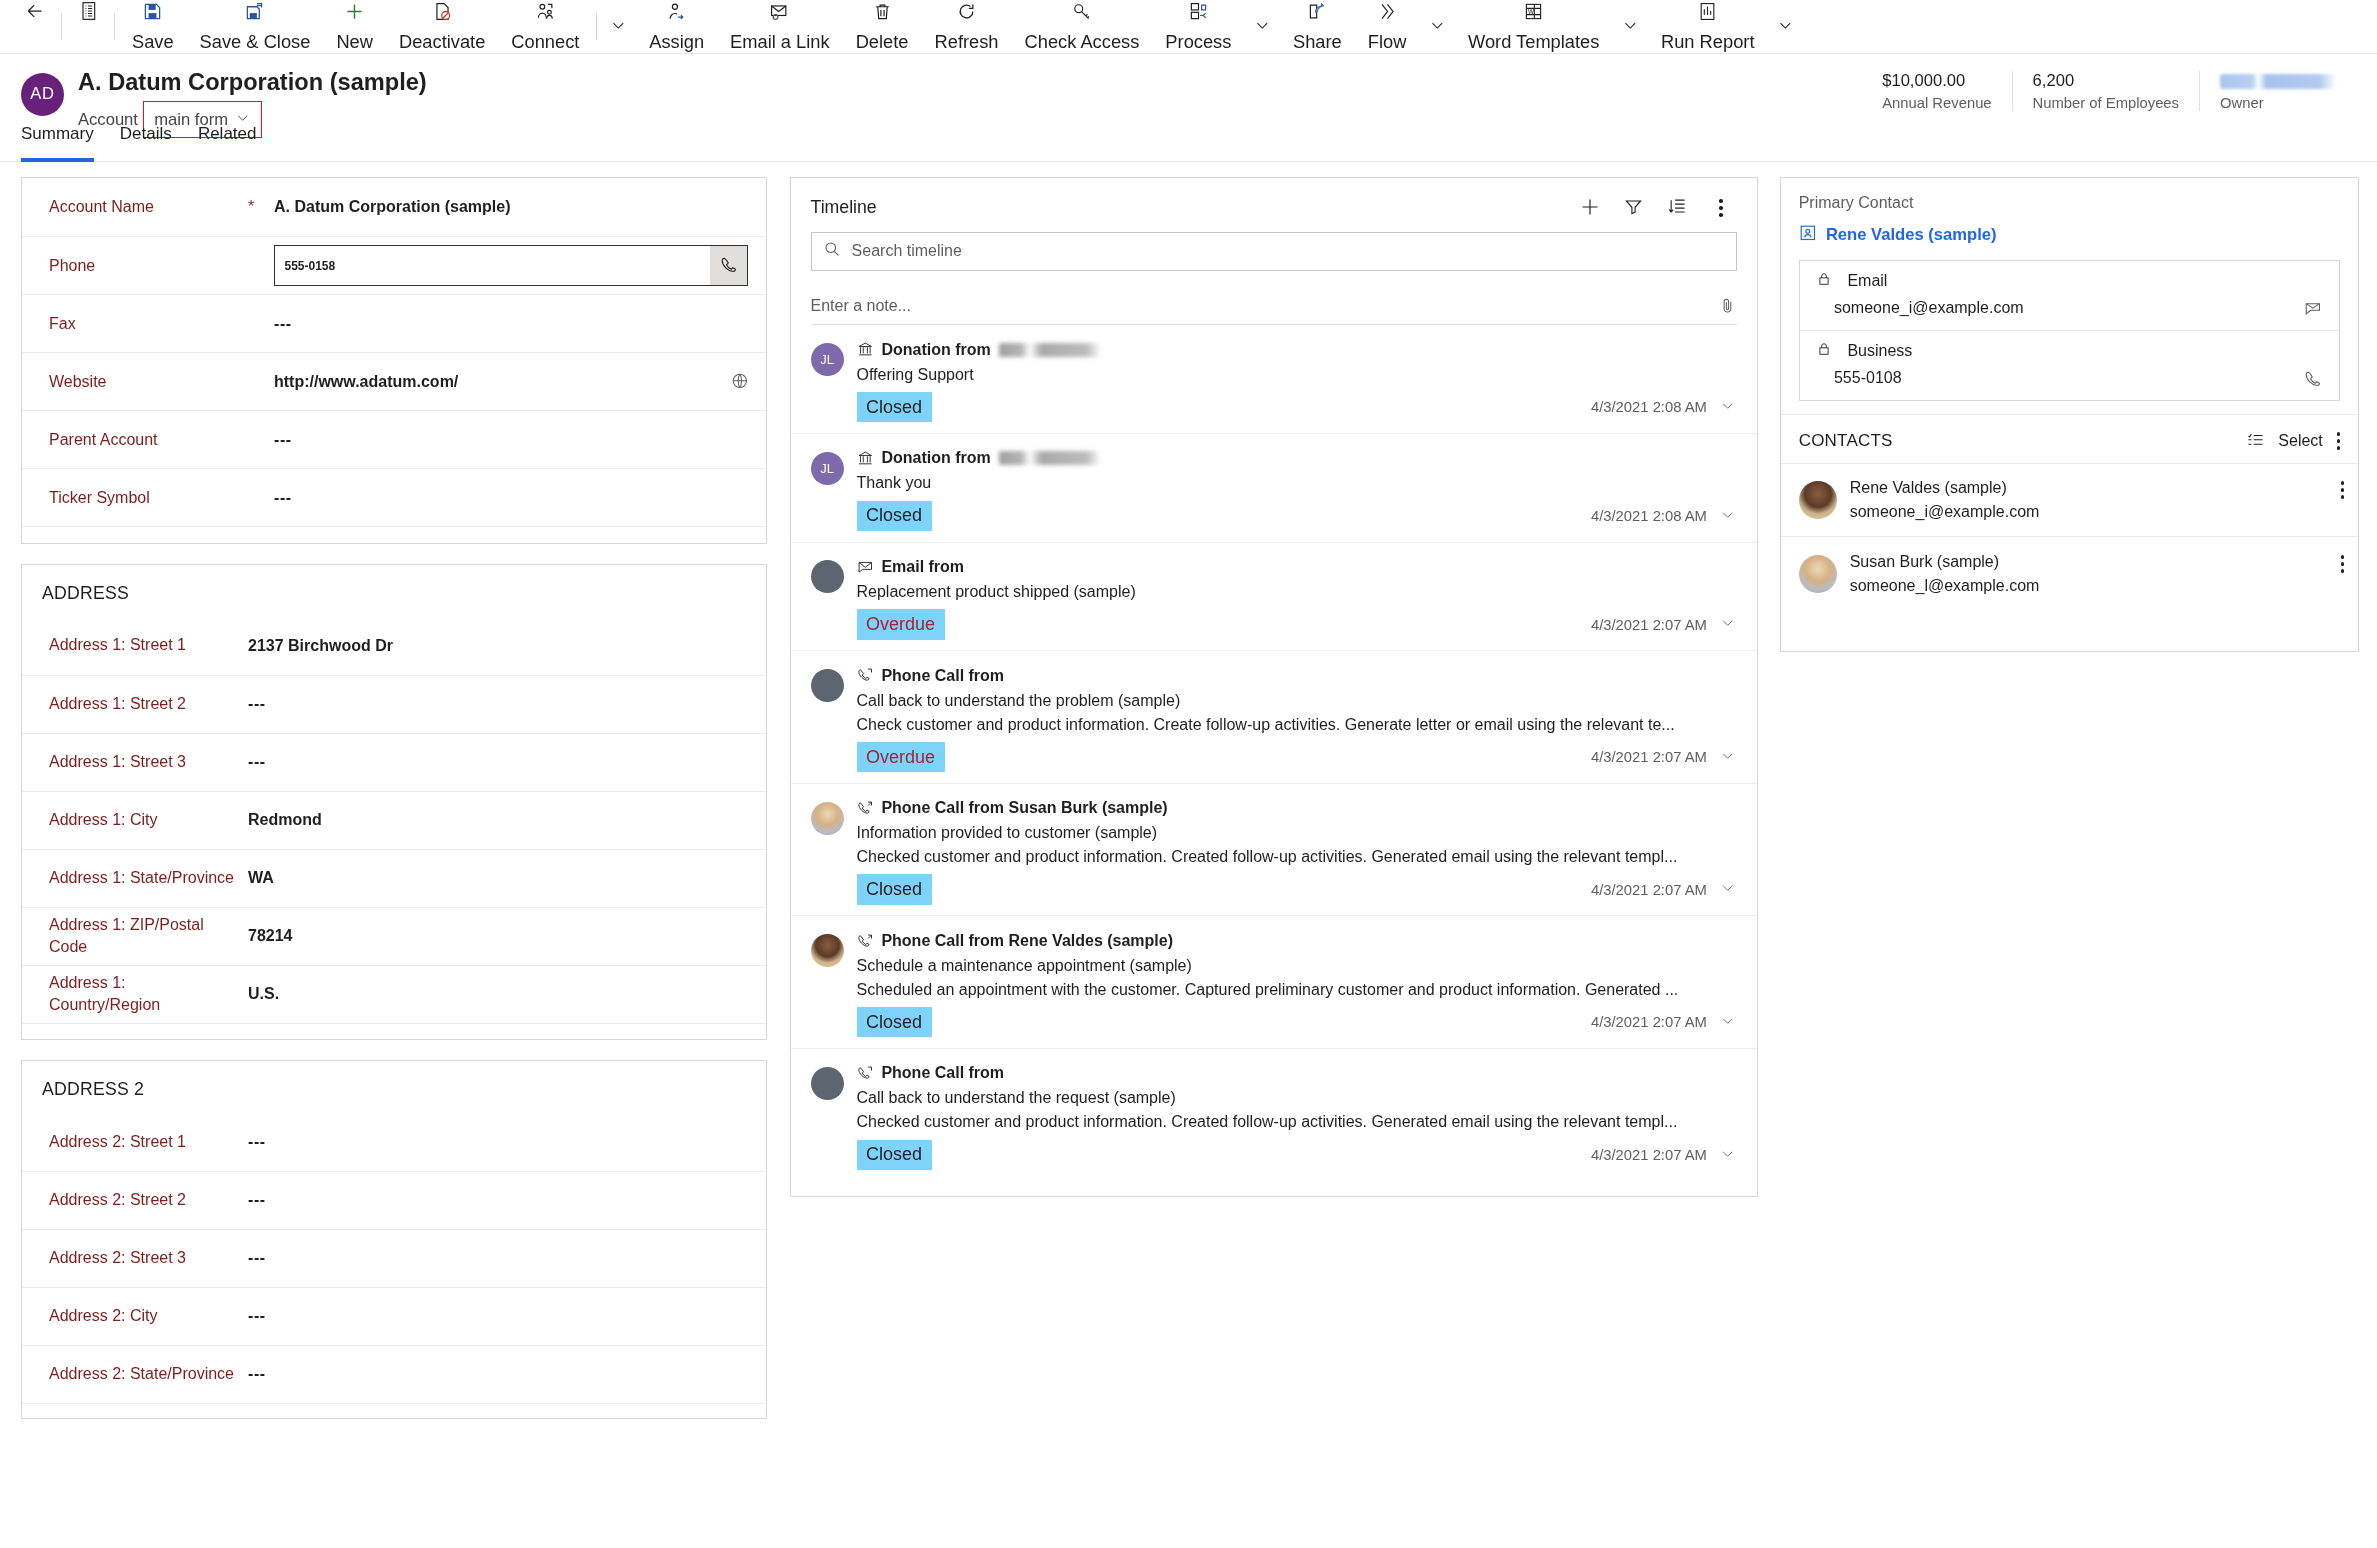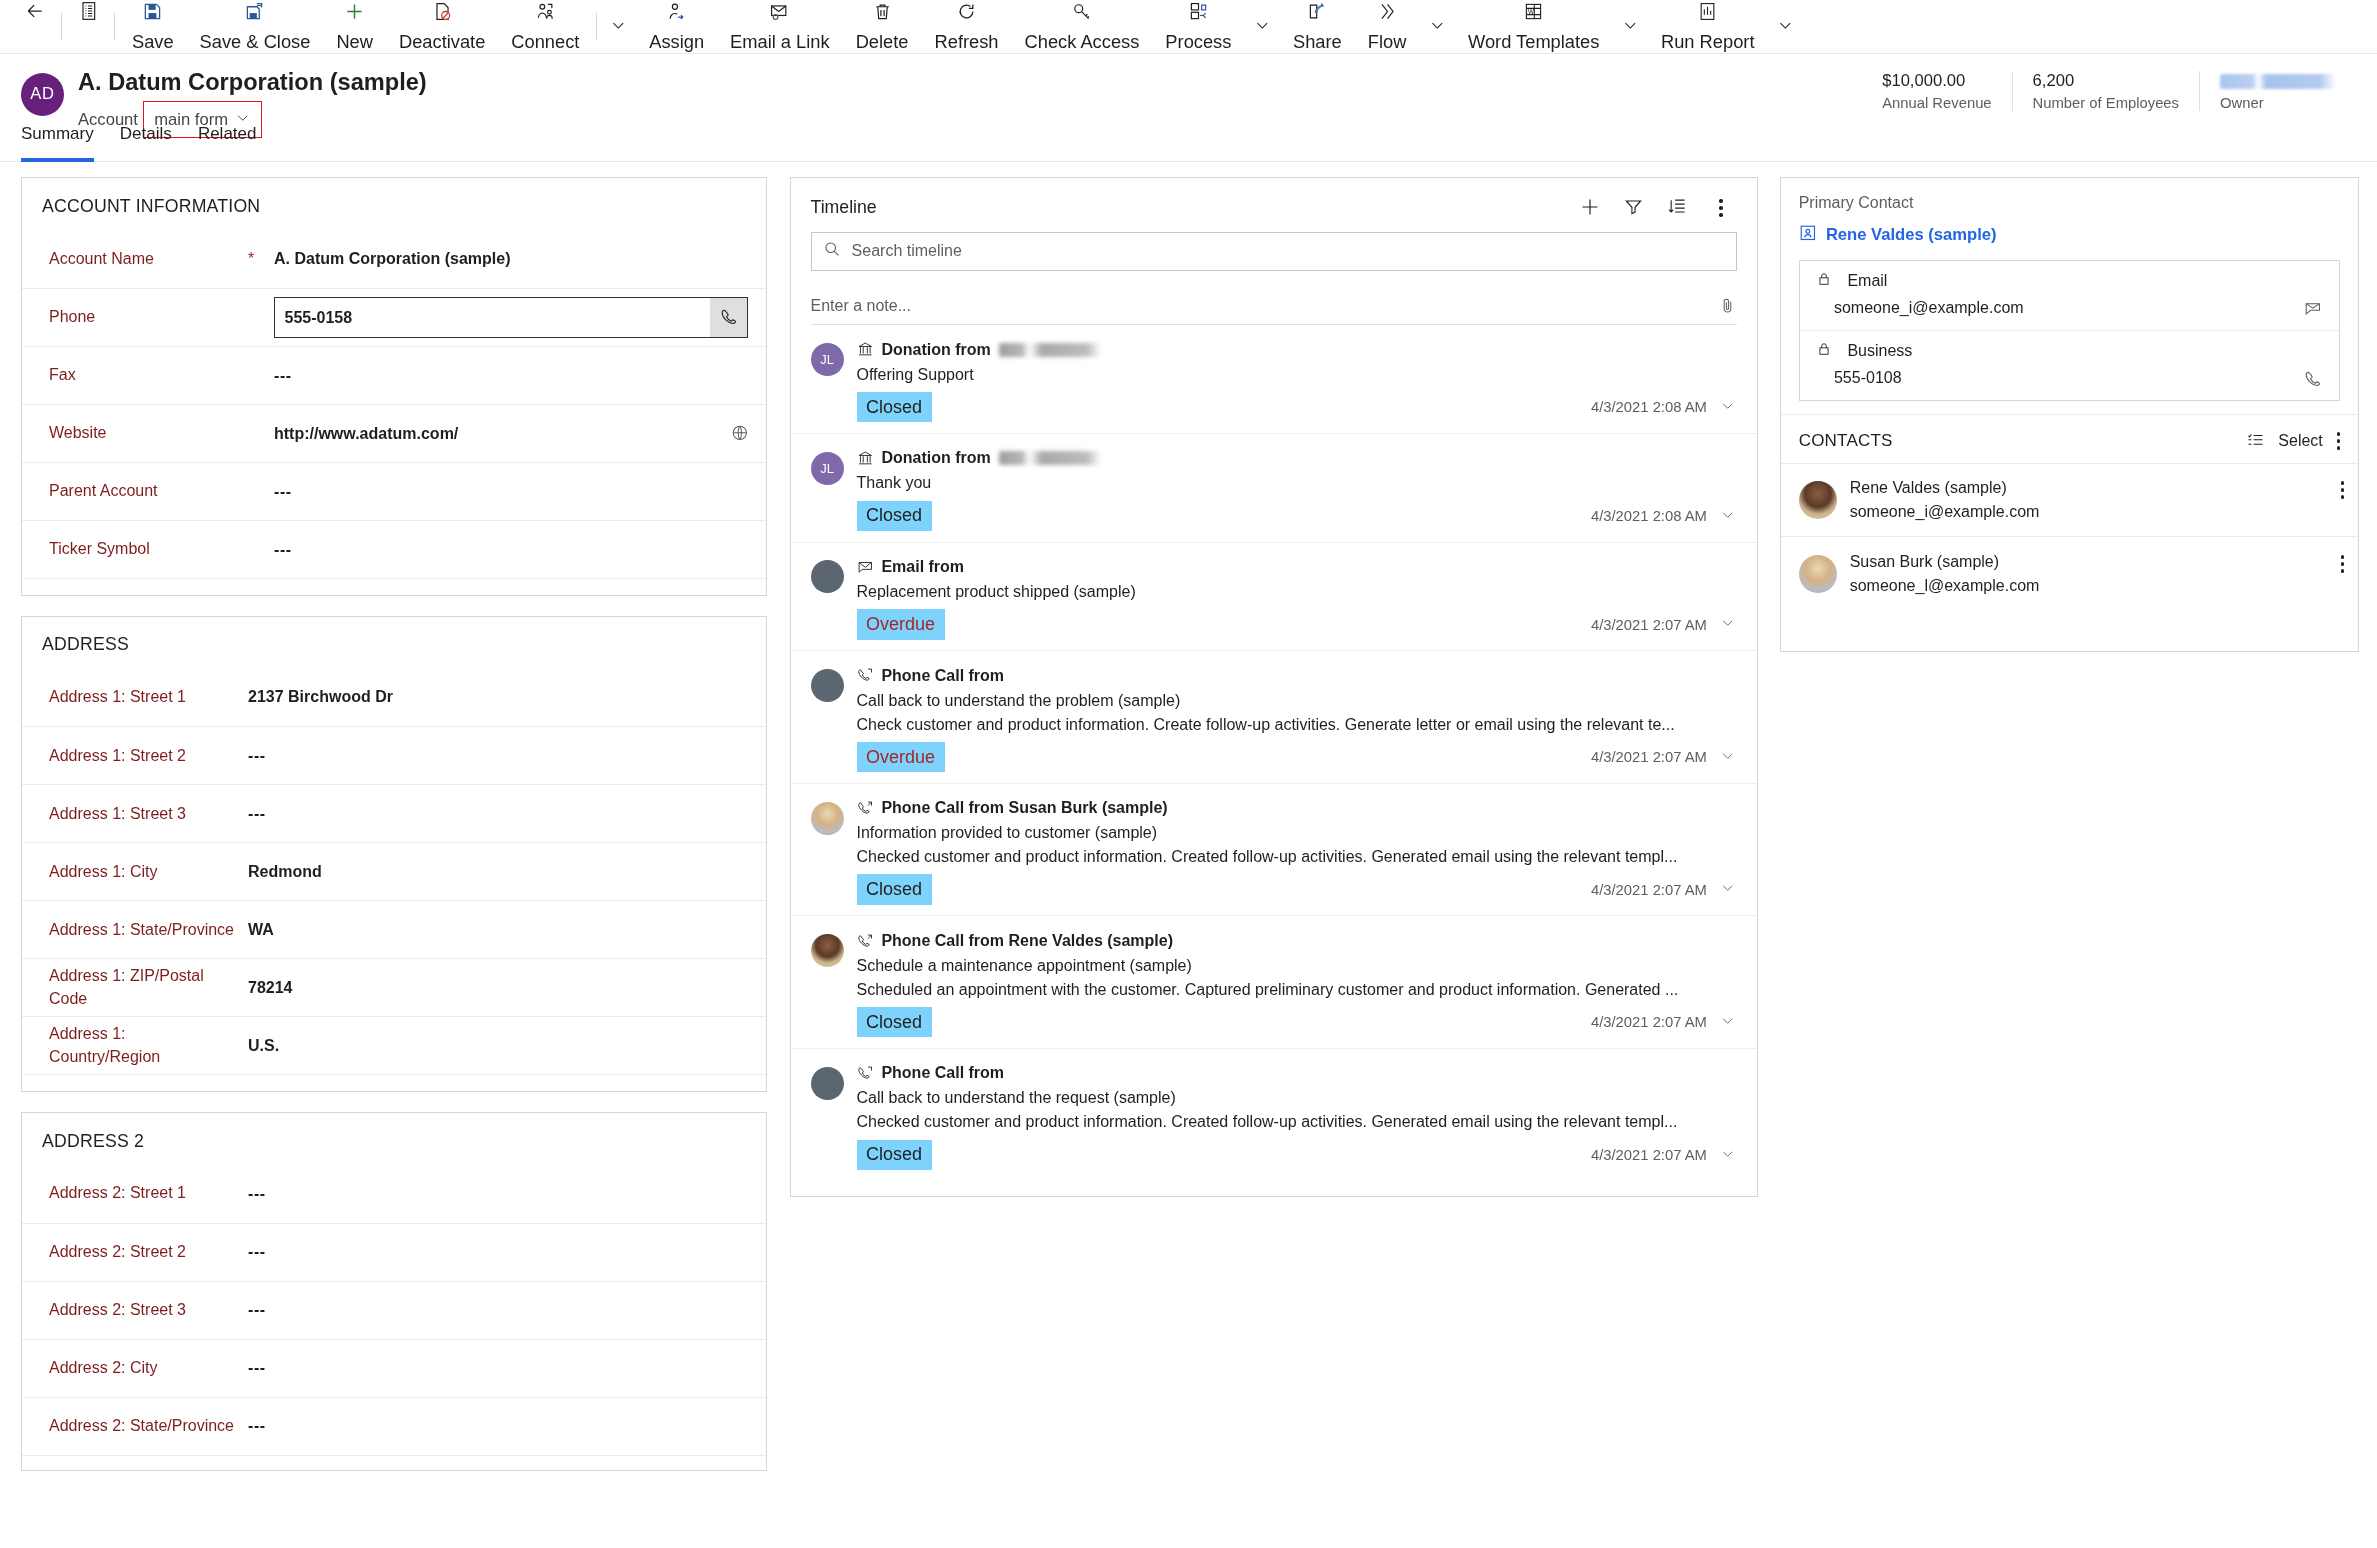--- a/index.html
+++ b/index.html
@@ -88,21 +88,21 @@
   }
   .frow.first { border-top: none; }
   .flabel { width: 199px; flex:0 0 199px; font-size: 16px; color:#7f1d1d; line-height:1.4; padding-right:7px; }
   .freq { color:#a4262c; font-size:16px; width: 26px; flex:0 0 26px; }
   .fval { font-size: 16px; color:#201f1e; font-weight: 600; flex:1; }
   .fval.empty { color:#201f1e; font-weight:600; letter-spacing:0.6px; }
   .frow .trail-ico { margin-left:auto; color:#605e5c; display:flex; align-items:center; }
 
   
   .phone-wrap { display:flex; align-items:stretch; border:1.8px solid #323130; height: 41px; width: 497px; }
-  .phone-inp { flex:1; display:flex; align-items:center; padding-left: 9.5px; font-size: 16px; color:#201f1e; font-weight:600; background:#fff; }
+  .phone-inp { flex:1; display:flex; align-items:center; padding-left: 9.5px; font-size: 12px; color:#201f1e; font-weight:600; background:#fff; }
   .phone-btn { width: 37px; background:#e1dfdd; display:flex; align-items:center; justify-content:center; border-left:0; }
 
   
   .tl-head { display:flex; align-items:center; padding: 16.6px 17.7px 8.3px 20px; }
   .tl-title { font-size: 17.7px; color:#201f1e; }
   .tl-actions { margin-left:auto; display:flex; align-items:center; gap: 17.7px; padding-right: 4.7px; }
   .tl-act { width:26px; height:26px; display:flex; align-items:center; justify-content:center; cursor:default; }
   .tl-search {
     margin: 2.4px 20px 0 20px; border: 1.2px solid #c8c6c4; height: 39px;
     display:flex; align-items:center; gap: 10.6px; padding: 0 11.8px;
@@ -432,21 +432,20 @@
     <div class="tab">
         <span>Related</span>
       </div>
   </div>
 
   <div class="body">
 
     <div class="col-left">
 
       <div class="card">
-        <div class="card-title">ACCOUNT INFORMATION</div>
 
         <div class="frow first">
           <div class="flabel">Account Name</div>
           <div class="freq">*</div>
           <div class="fval">A. Datum Corporation (sample)</div>
         </div>
 
         <div class="frow">
           <div class="flabel">Phone</div>
           <div class="freq"></div>

